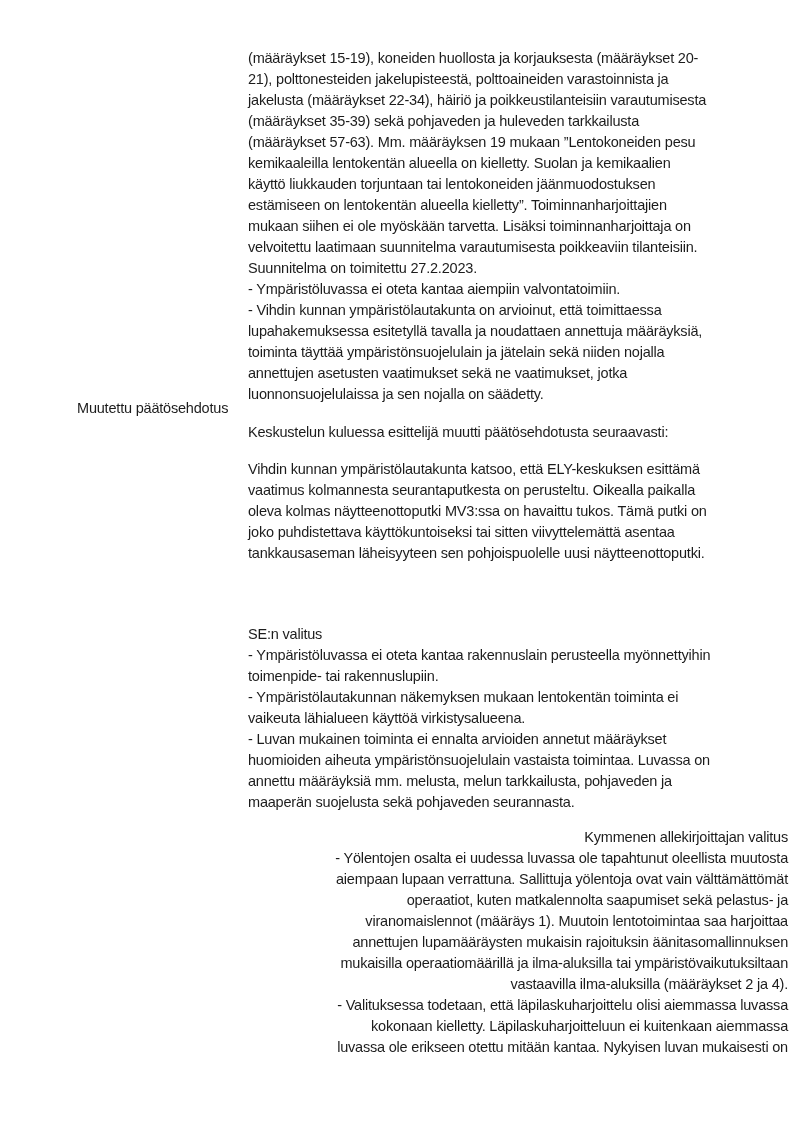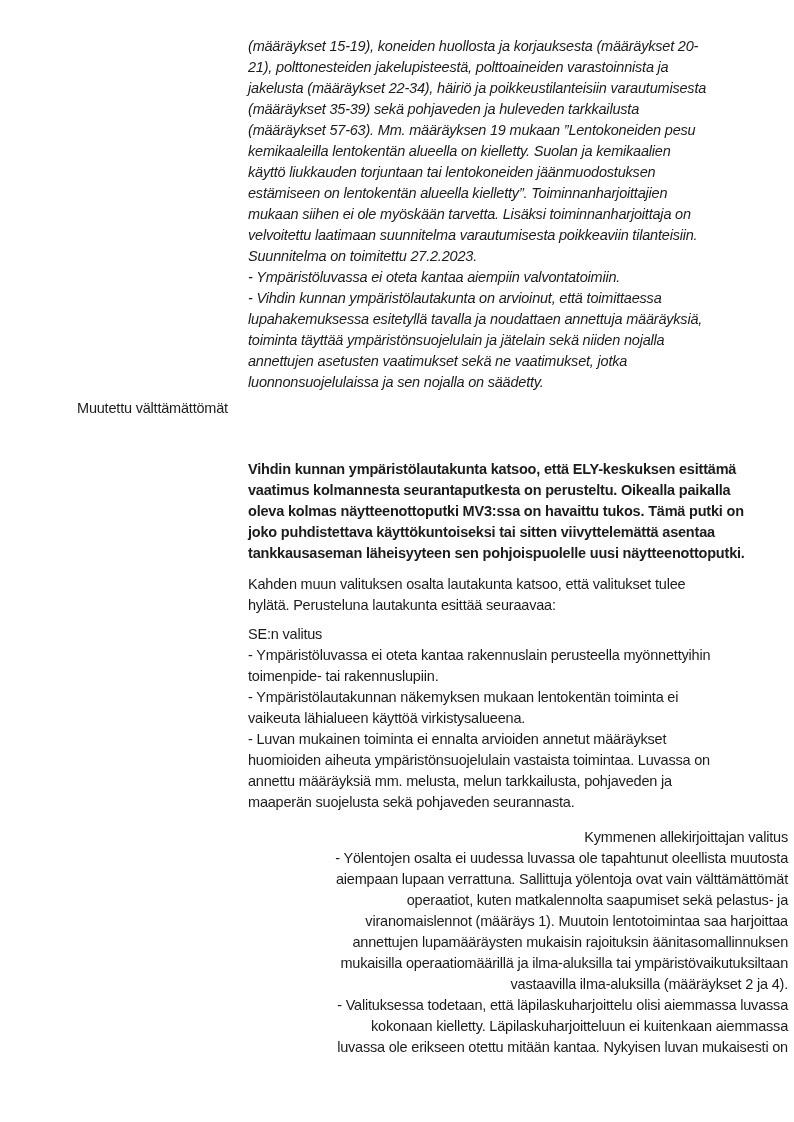--- a/index.html
+++ b/index.html
@@ -24,37 +24,37 @@
     left: 77px;
     top: 398px;
     white-space: nowrap;
   }
   .para {
     position: absolute;
     left: 248px;
     width: 540px;
     white-space: pre;
   }
-  .p0 { top: 36px; font-style: italic;  }
+  .p0 { top: 48px;  }
   .p1 { top: 422px; }
-  .p2 { top: 459px; font-weight: bold; }
+  .p2 { top: 459px; }
   .p3 { top: 574px; }
   .p4 { top: 624px; }
   .p5 { top: 827px; text-align: right; }
   .line { white-space: pre; }
 </style>
 </head>
 <body>
 
 <div class="page">
-  <div class="margin-label">Muutettu välttämättömät</div>
+  <div class="margin-label">Muutettu päätösehdotus</div>
 
   <div class="para p0"><div class="line">(määräykset 15-19), koneiden huollosta ja korjauksesta (määräykset 20-</div><div class="line">21), polttonesteiden jakelupisteestä, polttoaineiden varastoinnista ja</div><div class="line">jakelusta (määräykset 22-34), häiriö ja poikkeustilanteisiin varautumisesta</div><div class="line">(määräykset 35-39) sekä pohjaveden ja huleveden tarkkailusta</div><div class="line">(määräykset 57-63). Mm. määräyksen 19 mukaan ”Lentokoneiden pesu</div><div class="line">kemikaaleilla lentokentän alueella on kielletty. Suolan ja kemikaalien</div><div class="line">käyttö liukkauden torjuntaan tai lentokoneiden jäänmuodostuksen</div><div class="line">estämiseen on lentokentän alueella kielletty”. Toiminnanharjoittajien</div><div class="line">mukaan siihen ei ole myöskään tarvetta. Lisäksi toiminnanharjoittaja on</div><div class="line">velvoitettu laatimaan suunnitelma varautumisesta poikkeaviin tilanteisiin.</div><div class="line">Suunnitelma on toimitettu 27.2.2023.</div><div class="line">- Ympäristöluvassa ei oteta kantaa aiempiin valvontatoimiin.</div><div class="line">- Vihdin kunnan ympäristölautakunta on arvioinut, että toimittaessa</div><div class="line">lupahakemuksessa esitetyllä tavalla ja noudattaen annettuja määräyksiä,</div><div class="line">toiminta täyttää ympäristönsuojelulain ja jätelain sekä niiden nojalla</div><div class="line">annettujen asetusten vaatimukset sekä ne vaatimukset, jotka</div><div class="line">luonnonsuojelulaissa ja sen nojalla on säädetty.</div></div>
 
+  <div class="para p1"><div class="line">Keskustelun kuluessa esittelijä muutti päätösehdotusta seuraavasti:</div></div>
 
   <div class="para p2"><div class="line">Vihdin kunnan ympäristölautakunta katsoo, että ELY-keskuksen esittämä</div><div class="line">vaatimus kolmannesta seurantaputkesta on perusteltu. Oikealla paikalla</div><div class="line">oleva kolmas näytteenottoputki MV3:ssa on havaittu tukos. Tämä putki on</div><div class="line">joko puhdistettava käyttökuntoiseksi tai sitten viivyttelemättä asentaa</div><div class="line">tankkausaseman läheisyyteen sen pohjoispuolelle uusi näytteenottoputki.</div></div>
 
-  <div class="para p3"><div class="line">Kahden muun valituksen osalta lautakunta katsoo, että valitukset tulee</div><div class="line">hylätä. Perusteluna lautakunta esittää seuraavaa:</div></div>
 
   <div class="para p4"><div class="line">SE:n valitus</div><div class="line">- Ympäristöluvassa ei oteta kantaa rakennuslain perusteella myönnettyihin</div><div class="line">toimenpide- tai rakennuslupiin.</div><div class="line">- Ympäristölautakunnan näkemyksen mukaan lentokentän toiminta ei</div><div class="line">vaikeuta lähialueen käyttöä virkistysalueena.</div><div class="line">- Luvan mukainen toiminta ei ennalta arvioiden annetut määräykset</div><div class="line">huomioiden aiheuta ympäristönsuojelulain vastaista toimintaa. Luvassa on</div><div class="line">annettu määräyksiä mm. melusta, melun tarkkailusta, pohjaveden ja</div><div class="line">maaperän suojelusta sekä pohjaveden seurannasta.</div></div>
 
   <div class="para p5"><div class="line">Kymmenen allekirjoittajan valitus</div><div class="line">- Yölentojen osalta ei uudessa luvassa ole tapahtunut oleellista muutosta</div><div class="line">aiempaan lupaan verrattuna. Sallittuja yölentoja ovat vain välttämättömät</div><div class="line">operaatiot, kuten matkalennolta saapumiset sekä pelastus- ja</div><div class="line">viranomaislennot (määräys 1). Muutoin lentotoimintaa saa harjoittaa</div><div class="line">annettujen lupamääräysten mukaisin rajoituksin äänitasomallinnuksen</div><div class="line">mukaisilla operaatiomäärillä ja ilma-aluksilla tai ympäristövaikutuksiltaan</div><div class="line">vastaavilla ilma-aluksilla (määräykset 2 ja 4).</div><div class="line">- Valituksessa todetaan, että läpilaskuharjoittelu olisi aiemmassa luvassa</div><div class="line">kokonaan kielletty. Läpilaskuharjoitteluun ei kuitenkaan aiemmassa</div><div class="line">luvassa ole erikseen otettu mitään kantaa. Nykyisen luvan mukaisesti on</div></div>
 </div>
 
 </body></html>

